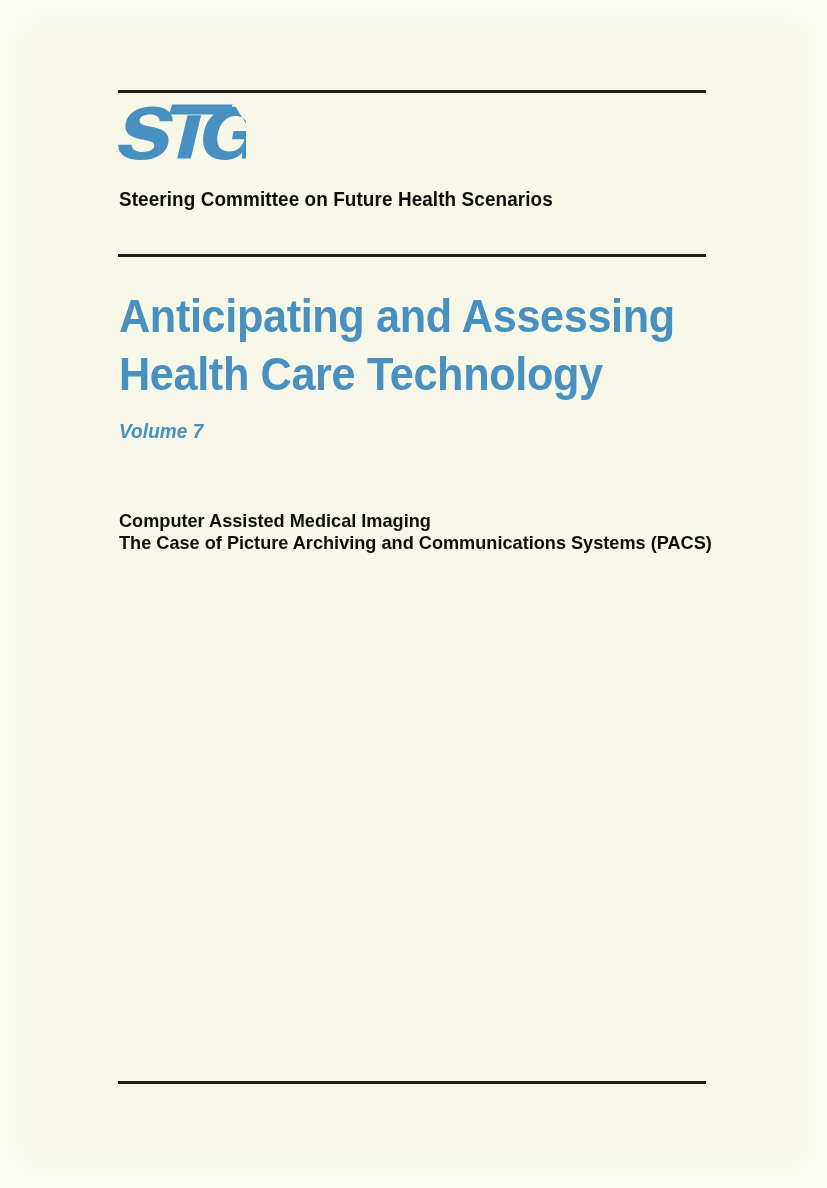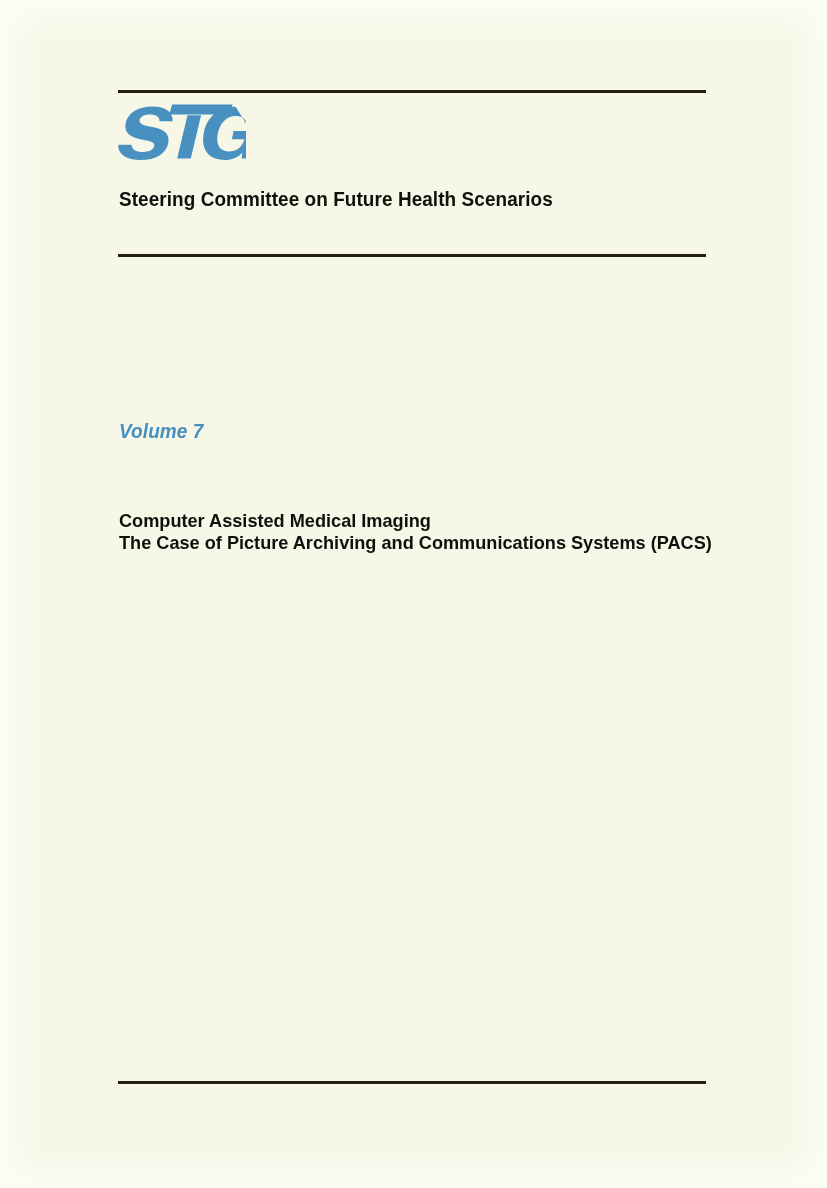--- a/index.html
+++ b/index.html
@@ -145,20 +145,24 @@
 
           <path d="M119.6 10.8 C103.2 10.8 91.2 20.4 87.9 36.2 C84.3 53.3 92.4 64 108.5 64 C116.2 64 122.4 61.4 126.4 56.5 L125.6 62.6 L135.6 62.6 L141.2 35.1 L117.6 35.1 L115.9 43.2 L128.4 43.2 C126.6 50.7 120.6 55.5 112.9 55.5 C104 55.5 99.7 49.2 101.7 38.1 C103.6 27.1 110.7 19.9 119.7 19.9 C126.3 19.9 130.2 23.1 130.4 28.2 L130.4 28.2 Z"></path>
         </g>
       </svg>
     </div>
 
     <div class="org-line">Steering Committee on Future Health Scenarios</div>
 
     <div class="rule rule-mid"></div>
 
+    <div class="title-block">
+      <div class="title-line">Anticipating and Assessing</div>
+      <div class="title-line">Health Care Technology</div>
+    </div>
 
     <div class="volume">Volume 7</div>
 
     <div class="subtitle-block">
       <div class="subtitle-line">Computer Assisted Medical Imaging</div>
       <div class="subtitle-line">The Case of Picture Archiving and Communications Systems (PACS)</div>
     </div>
 
     <div class="rule rule-bottom"></div>
 

